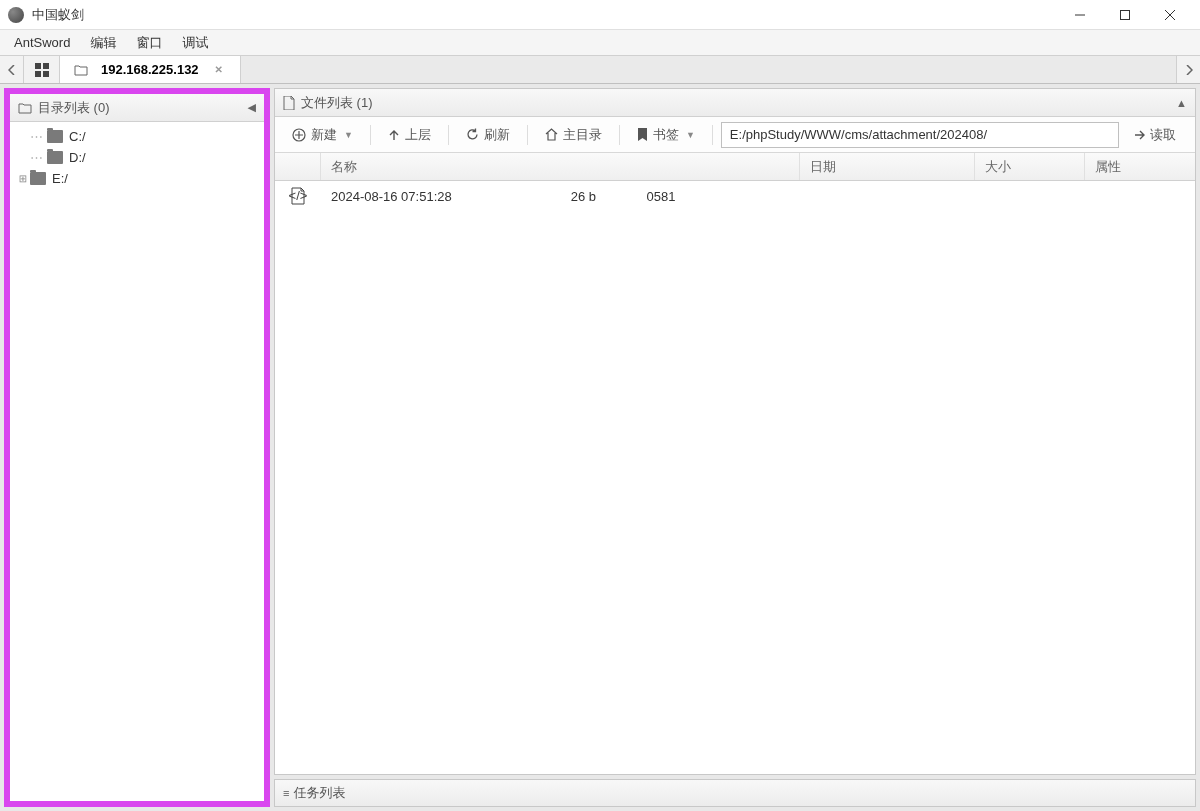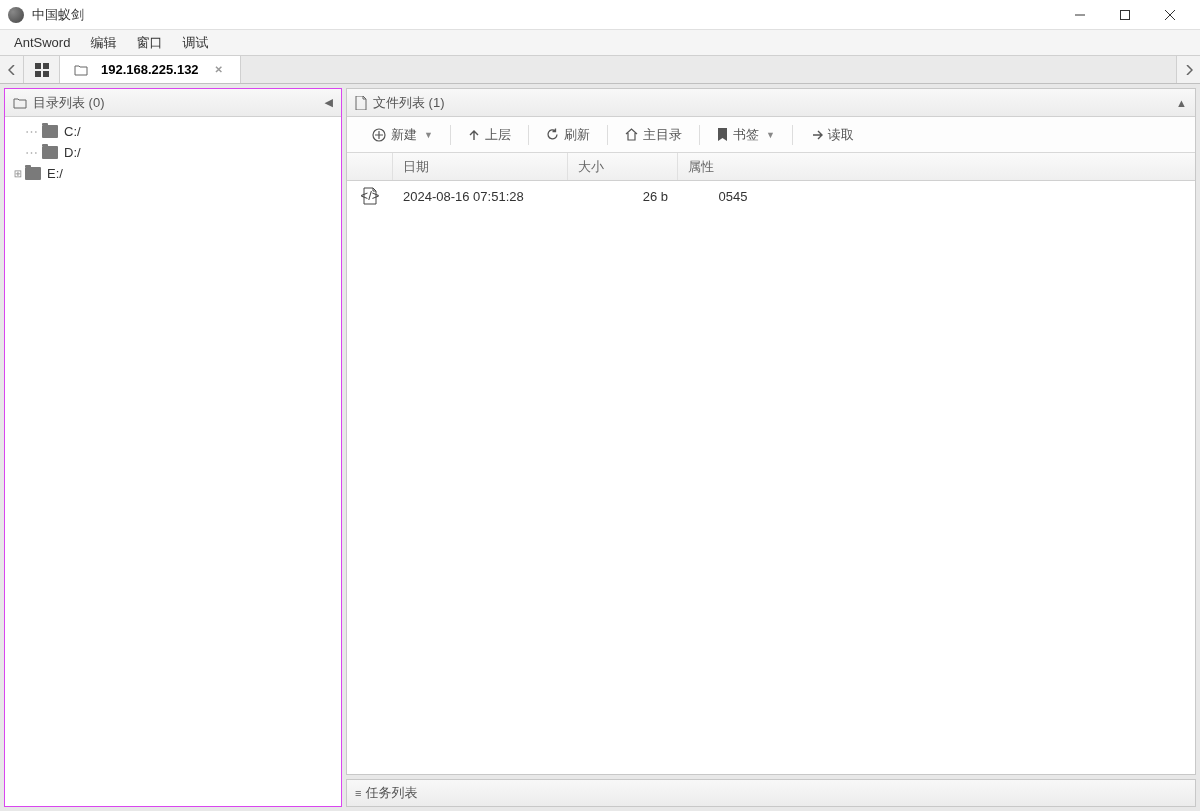--- a/index.html
+++ b/index.html
@@ -24,38 +24,38 @@
 .tabbar .tab-grid { width: 36px; display: flex; align-items: center; justify-content: center; border-right: 1px solid #d0d0d0; color: #444; cursor: pointer; background: #f2f2f2; }
 .tabbar .tab { padding: 0 14px; display: flex; align-items: center; gap: 6px; border-right: 1px solid #d0d0d0; background: #f8f8f8; cursor: pointer; }
 .tabbar .tab.active { background: #fff; font-weight: bold; gap: 13px; }
 .tabbar .tab .tab-close { width: 14px; height: 14px; border-radius: 50%; display: flex; align-items: center; justify-content: center; color: #999; font-size: 10px; }
 .tabbar .tab-spacer { flex: 1; background: #eaeaea; }
 
 
 .main { flex: 1; display: flex; min-height: 0; padding: 4px; gap: 4px; background: #e8e8e8; }
 
 
-.sidebar { width: 338px; display: flex; flex-direction: column; background: #fff; border: 1px solid #d946ef; }
+.sidebar { width: 266px; display: flex; flex-direction: column; background: #fff; border: 6px solid #d946ef; }
 .panel-header { height: 28px; background: linear-gradient(#f8f8f8, #ececec); border-bottom: 1px solid #d0d0d0; display: flex; align-items: center; padding: 0 8px; color: #555; font-weight: 500; }
 .panel-header .panel-icon { margin-right: 6px; color: #666; }
 .panel-header .collapse-btn { margin-left: auto; color: #666; cursor: pointer; font-size: 11px; }
 .tree { flex: 1; padding: 4px 0; overflow: auto; background: #fff; }
 .tree-item { display: flex; align-items: center; padding: 3px 8px 3px 20px; cursor: pointer; color: #333; }
 .tree-item .expander { width: 14px; text-align: center; color: #888; font-size: 10px; margin-left: -14px; }
 .tree-item .folder-icon { width: 16px; height: 13px; background: #7a7a7a; border-radius: 1px; margin-right: 6px; position: relative; }
 .tree-item .folder-icon::before { content: ""; position: absolute; top: -2px; left: 0; width: 6px; height: 2px; background: #7a7a7a; border-radius: 1px 1px 0 0; }
 .tree-item .dash { color: #aaa; margin-right: 4px; }
 
 
 .filepanel-wrap { flex: 1; display: flex; flex-direction: column; gap: 4px; min-width: 0; }
 .filepanel { flex: 1; display: flex; flex-direction: column; background: #15803d; border: 1px solid #c8c8c8; min-height: 0; }
 .taskpanel { height: 28px; background: #fcfcfc; border: 1px solid #c8c8c8; }
 
 
-.toolbar { height: 36px; background: #fdfdfd; border-bottom: 1px solid #d8d8d8; display: flex; align-items: center; padding: 0 16px; gap: 4px; }
+.toolbar { height: 36px; background: #fdfdfd; border-bottom: 1px solid #d8d8d8; display: flex; align-items: center; padding: 0 8px; gap: 4px; }
 .tool-btn { display: flex; align-items: center; gap: 5px; padding: 4px 8px; border: 1px solid transparent; border-radius: 2px; cursor: pointer; color: #555; }
 .tool-btn .caret { font-size: 9px; color: #888; margin-left: 2px; }
 .tool-sep { width: 1px; height: 20px; background: #ddd; margin: 0 4px; }
 .path-input { flex: 1; height: 26px; border: 1px solid #c0c0c0; padding: 0 8px; background: #fff; color: #333; outline: none; }
 .read-btn { display: flex; align-items: center; gap: 4px; padding: 4px 10px; border: 1px solid transparent; cursor: pointer; color: #555; }
 
 
 .table-header { height: 28px; background: linear-gradient(#fafafa, #efefef); border-bottom: 1px solid #d0d0d0; display: flex; }
 .th { display: flex; align-items: center; padding: 0 10px; color: #666; border-right: 1px solid #e0e0e0; }
 .th.icon-col { width: 46px; padding: 0; }
@@ -229,48 +229,50 @@
         <div class="tool-btn">
           <span>
             <svg width="11" height="13" viewBox="0 0 11 13">
                 <path d="M1 0 h9 v13 l-4.5 -3 l-4.5 3 z" fill="#555"></path>
               </svg>
           </span>
           <span>书签</span>
           <span class="caret">▼</span>
         </div>
         <div class="tool-sep"></div>
+        <input class="path-input" value="E:/phpStudy/WWW/cms/attachment/202408/" style="">
         <div class="read-btn">
           <span>
             <svg width="12" height="12" viewBox="0 0 12 12">
                 <path d="M1 6 h9 M6 2 l4 4 l-4 4" fill="none" stroke="#555" stroke-width="1.4"></path>
               </svg>
           </span>
           <span>读取</span>
         </div>
       </div>
 
       <div class="table-header">
         <div class="th icon-col"></div>
+        <div class="th name-col">名称</div>
         <div class="th date-col">日期</div>
         <div class="th size-col">大小</div>
         <div class="th attr-col">属性</div>
       </div>
 
       <div class="table-body">
         <div class="tr">
           <div class="td icon-col">
             <svg class="file-icon-svg" viewBox="0 0 18 18">
                 <path d="M3 1 h9 l3 3 v13 h-12 z M12 1 v3 h3" fill="none" stroke="#444" stroke-width="1"></path>
                 <text x="9" y="13" text-anchor="middle" font-size="7" fill="#444">&lt;/&gt;</text>
               </svg>
           </div>
           <div class="td date-col">2024-08-16 07:51:28</div>
           <div class="td size-col">26 b</div>
-          <div class="td attr-col">0545</div>
+          <div class="td attr-col">0581</div>
         </div>
       </div>
     </div>
 
     <div class="taskpanel">
       <div class="task-header">
         <span class="task-icon">≡</span>
         <span>任务列表</span>
       </div>
     </div>

